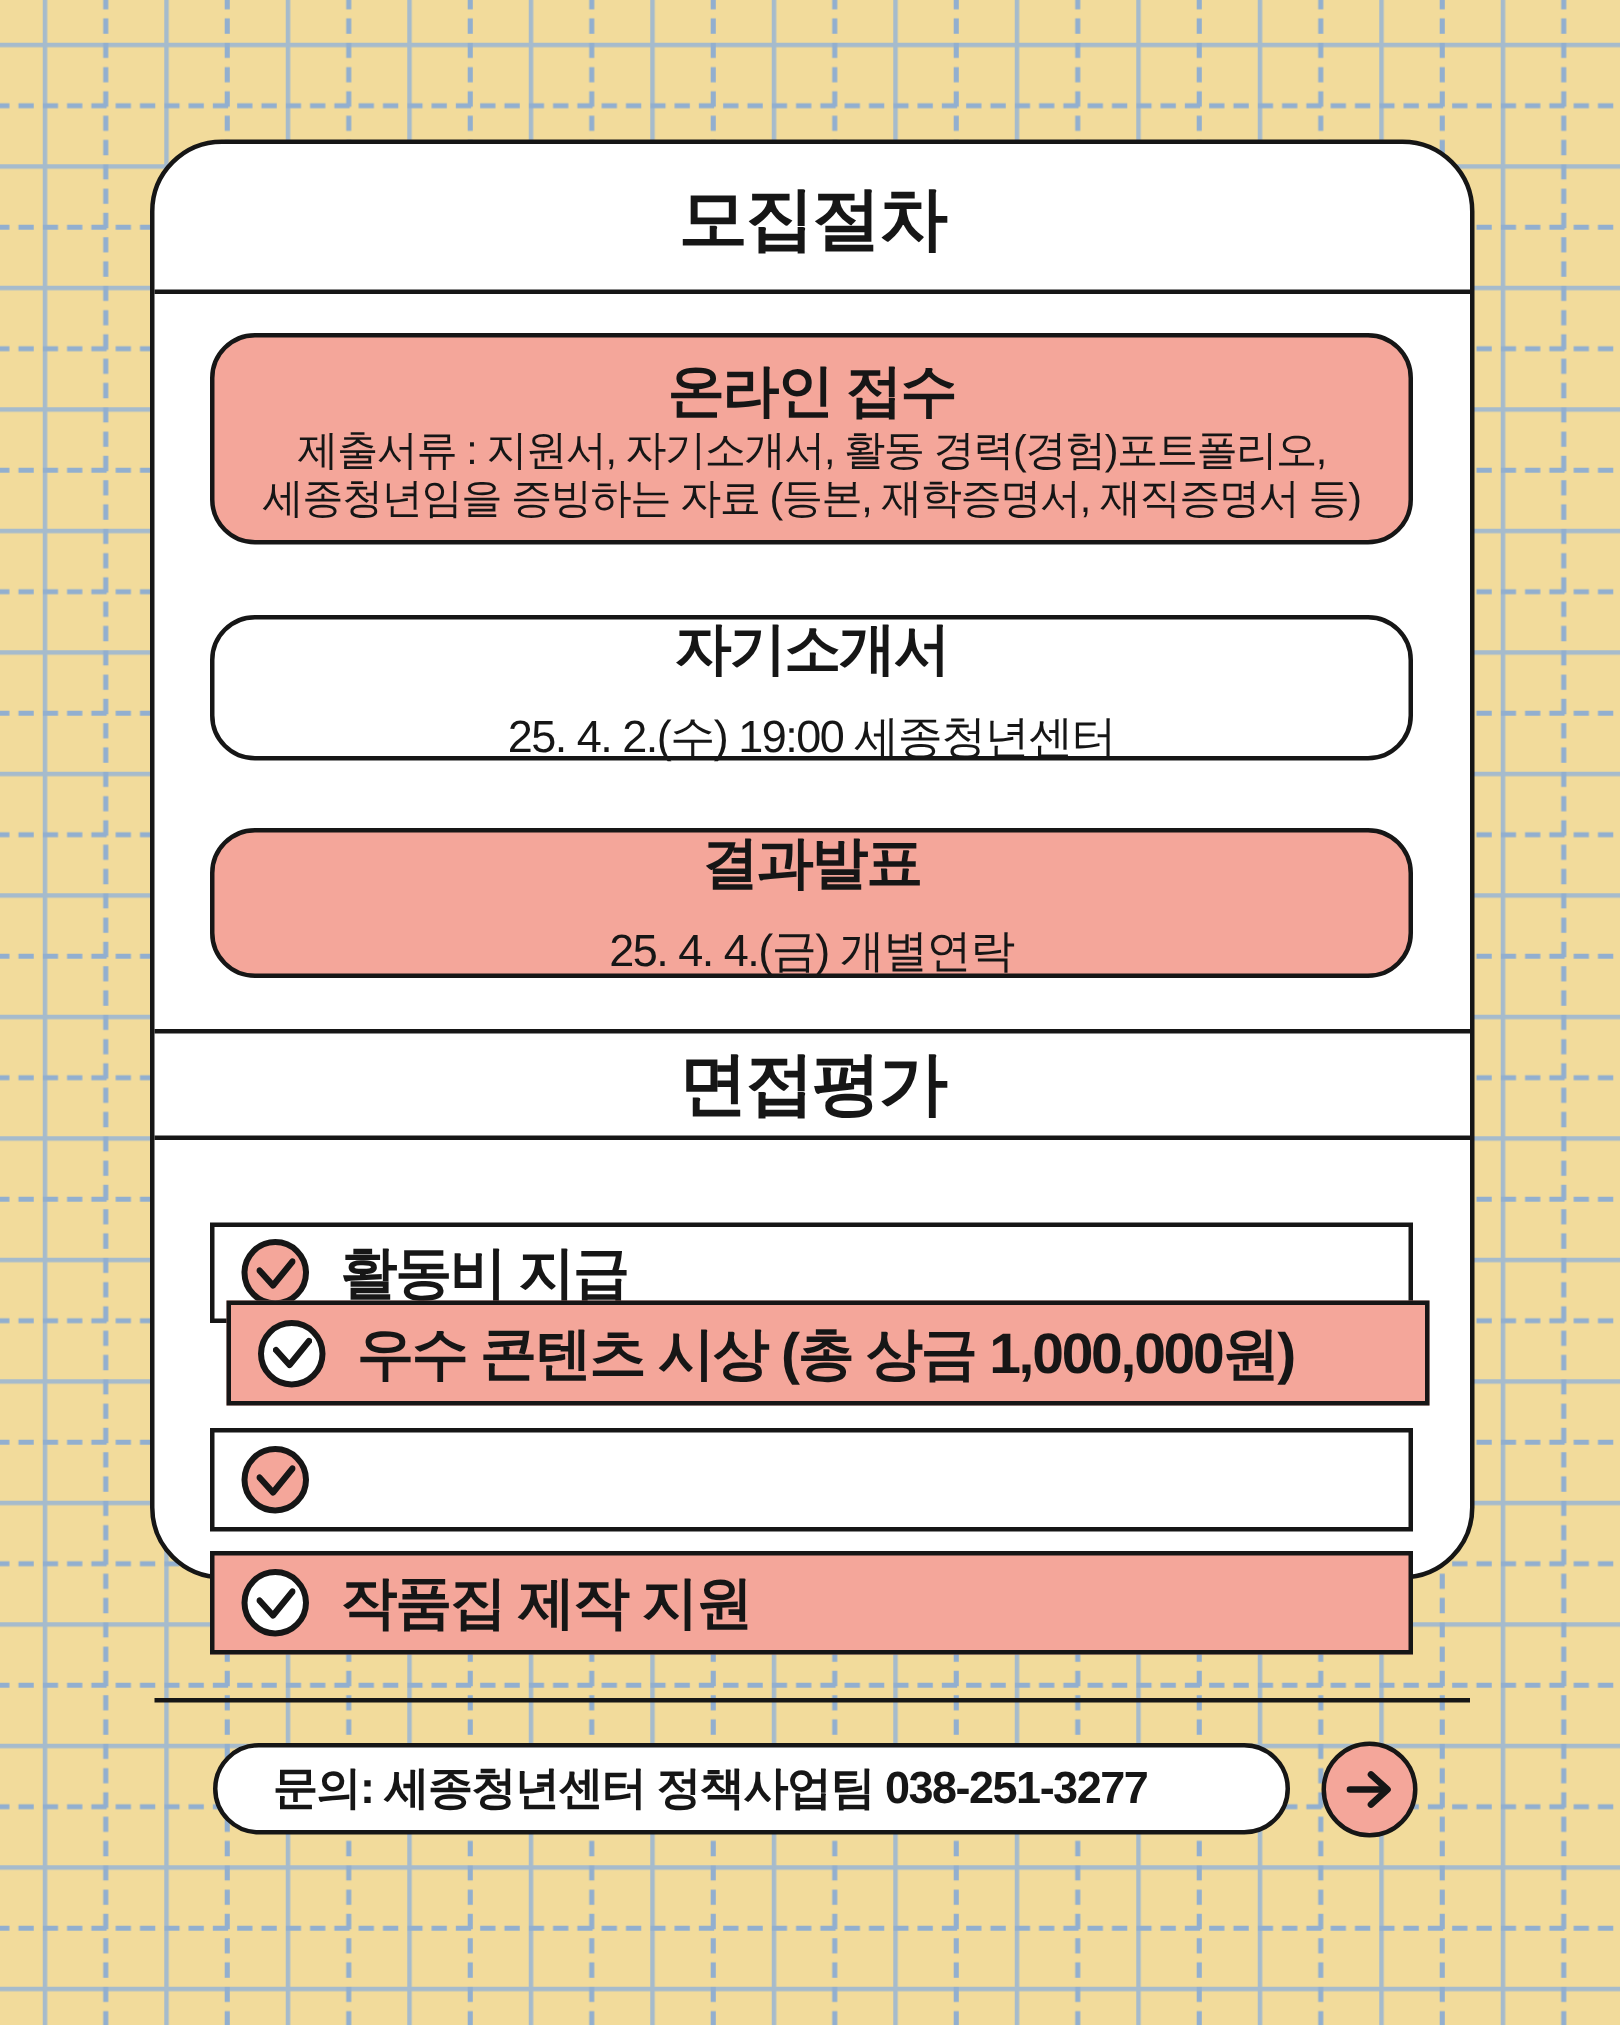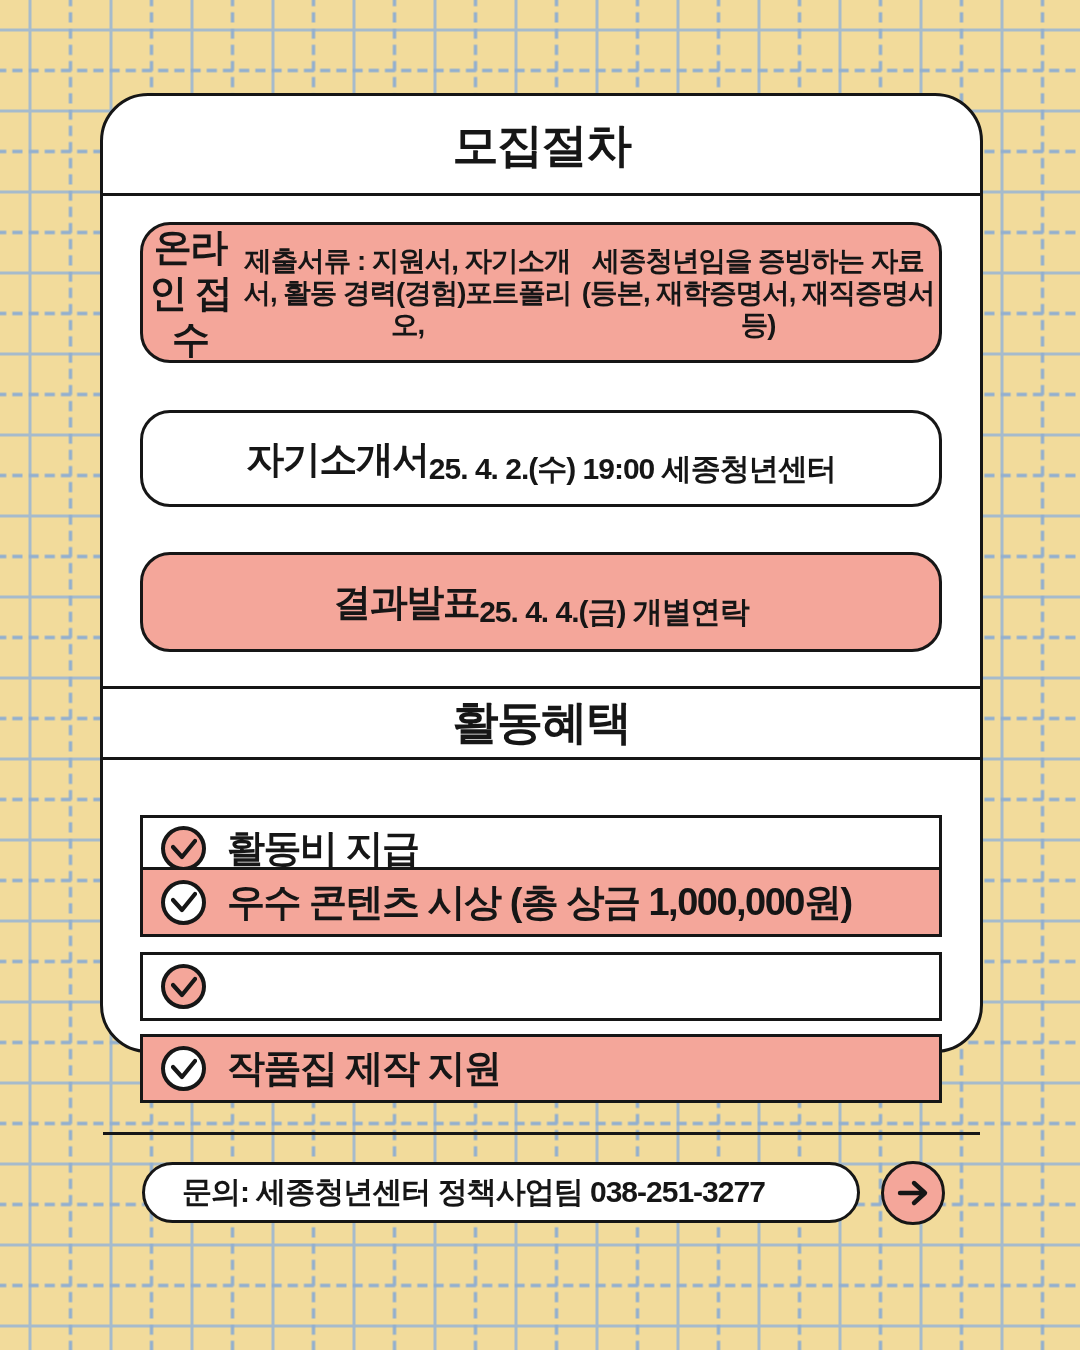--- a/index.html
+++ b/index.html
@@ -24,39 +24,39 @@
   .hdr{
     position:absolute;left:0;width:100%;text-align:center;
     font-weight:800;font-size:46px;letter-spacing:-1.5px;
   }
   .hdr-top{top:0;height:97px;line-height:99px;}
   .hdr-benefits{top:590px;height:71px;line-height:73px;}
 
   .step{
     position:absolute;left:37px;width:802px;box-sizing:border-box;
     border:3px solid var(--ink);border-radius:30px;text-align:center;
-    display:flex;flex-direction:row;justify-content:center;align-items:center;
+    display:flex;flex-direction:column;justify-content:center;align-items:center;
   }
   .s1{top:126px;height:141px;background:var(--accent-pink);}
   .s2{top:314px;height:97px;background:#fff;}
   .s3{top:456px;height:100px;background:var(--accent-pink);}
   .step-title{font-size:38px;font-weight:800;letter-spacing:-1.5px;line-height:46px;}
-  .step-line{font-size:27.5px;font-weight:700;letter-spacing:-1px;line-height:32px;}
+  .step-line{font-size:27.5px;font-weight:400;letter-spacing:-1px;line-height:32px;}
   .s2 .step-line,.s3 .step-line{font-size:30px;margin-top:20px;}
 
   .down-arrow{position:absolute;left:424px;width:30px;height:36px;}
   .a1{top:371px}.a2{top:518px}
   .ink-stroke{stroke:var(--ink);fill:none;}
 
   .brow{
     position:absolute;left:37px;width:802px;box-sizing:border-box;
     border:3px solid var(--ink);display:flex;align-items:center;
   }
   .r1{top:719px;height:67px;background:#fff;}
-  .r2{top:771px;height:70px;background:var(--accent-pink);}
+  .r2{top:771px;height:70px;background:var(--accent-pink);margin-left:11px;}
   .r3{top:856px;height:69px;background:#fff;}
   .r4{top:938px;height:69px;background:var(--accent-pink);}
   .ccircle{
     width:45px;height:45px;border-radius:50%;border:4px solid var(--ink);
     box-sizing:border-box;margin-left:18px;flex:0 0 auto;
     display:flex;align-items:center;justify-content:center;
   }
   .c-pink{background:var(--accent-pink);}
   .c-white{background:#fff;}
   .blabel{margin-left:21px;font-size:38px;font-weight:800;letter-spacing:-1.5px;white-space:nowrap;}
@@ -116,21 +116,21 @@
       <path class="ink-stroke" d="M15 2 L15 30" stroke-width="5.5" stroke-linecap="round"></path>
       <path class="ink-stroke" d="M4 20 L15 32 L26 20" stroke-width="5.5" stroke-linecap="round" stroke-linejoin="round"></path>
     </svg>
 
     <div class="step s3">
       <div class="step-title">결과발표</div>
       <div class="step-line">25. 4. 4.(금) 개별연락</div>
     </div>
 
     <div class="divider d2"></div>
-    <div class="hdr hdr-benefits">활동혜택</div>
+    <div class="hdr hdr-benefits">면접평가</div>
     <div class="divider d3"></div>
 
     <div class="brow r1">
       <span class="ccircle c-pink">
         <svg width="26" height="22" viewBox="0 0 26 22" aria-hidden="true">
           <polyline class="ink-stroke" points="2,9 11,19 24,3" stroke-width="4.2" stroke-linecap="round" stroke-linejoin="round"></polyline>
         </svg>
       </span>
       <span class="blabel">활동비 지급</span>
     </div>

